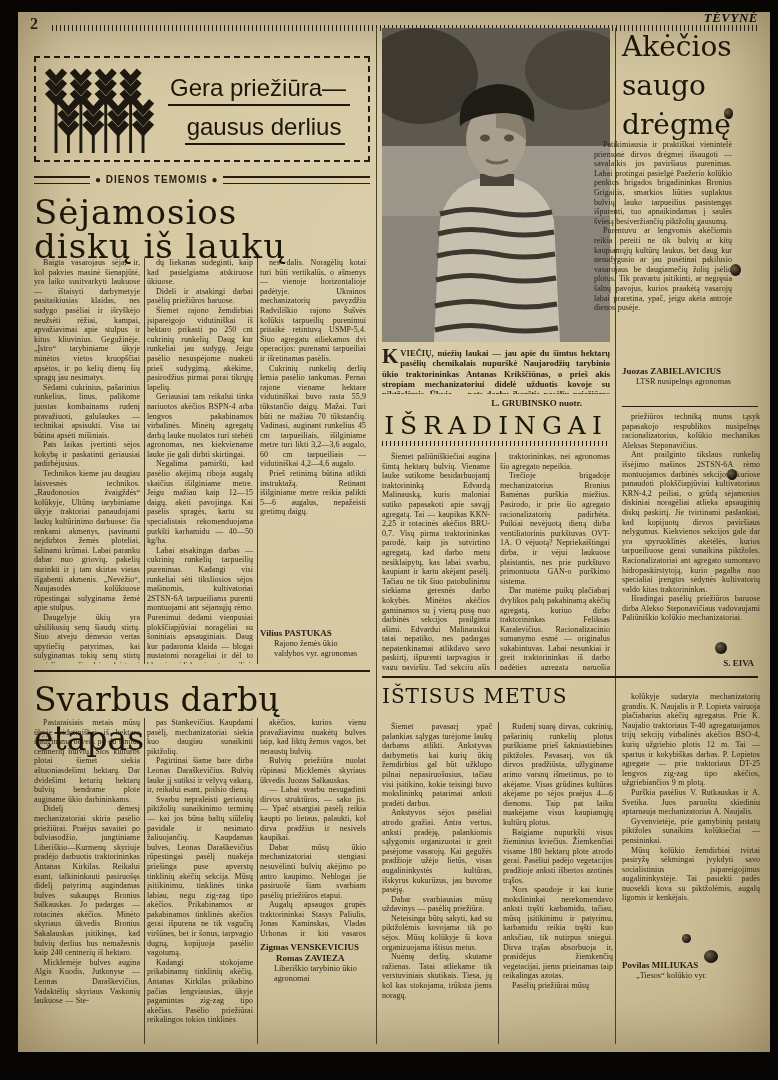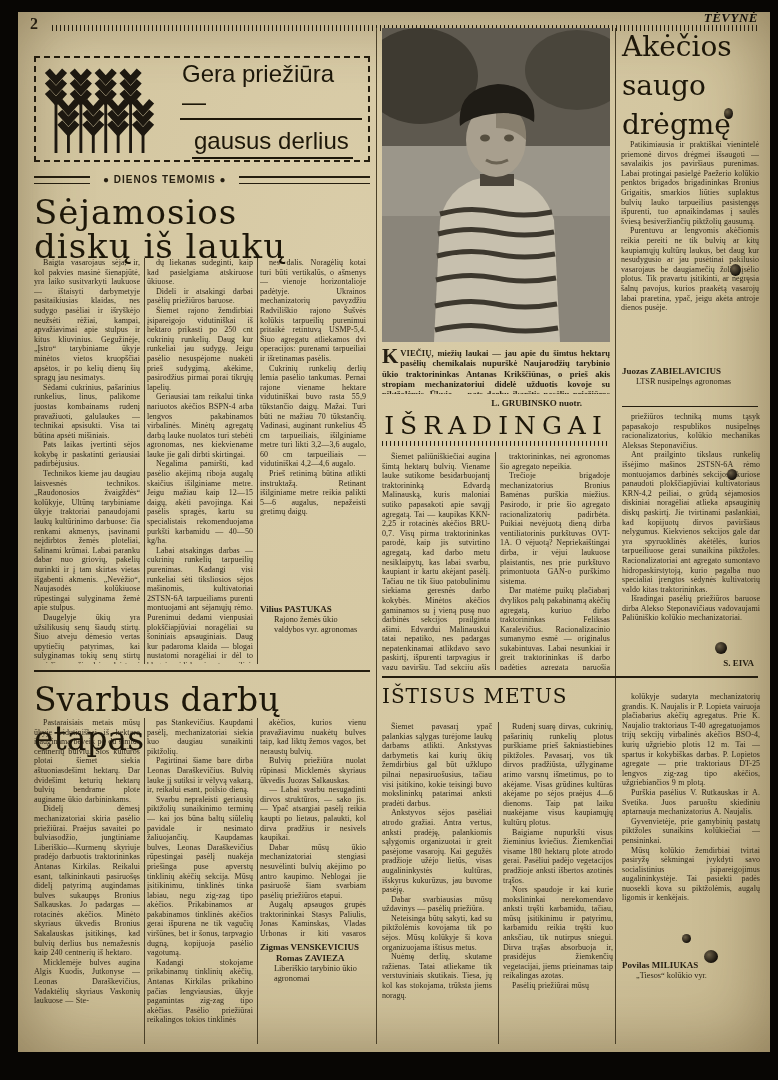--- a/index.html
+++ b/index.html
@@ -48,27 +48,27 @@
         </defs>
         <use href="#ear" x="14" y="6"></use>
           <use href="#ear" x="40" y="6"></use>
           <use href="#ear" x="66" y="6"></use>
           <use href="#ear" x="92" y="6"></use>
         <use href="#ear" x="27" y="38"></use>
           <use href="#ear" x="53" y="38"></use>
           <use href="#ear" x="79" y="38"></use>
           <use href="#ear" x="105" y="38"></use>
       </svg>
-      <div style="margin-left:22px;">
+      <div style="margin-left:10px;text-align:center;">
         <span class="promo-line">Gera priežiūra—</span><br>
         <span class="promo-line" style="margin-top:7px;margin-left:12px;">gausus derlius</span>
       </div>
     </div>
 
-    <div class="abs" style="left:16px;top:162px;width:336px;display:flex;align-items:center;gap:13px;">
+    <div class="abs" style="left:16px;top:162px;width:336px;display:flex;align-items:center;gap:5px;">
       <div class="krule" style="width:56px;"></div>
       <div style="font-family:'Liberation Sans',sans-serif;font-weight:bold;font-size:10px;letter-spacing:1px;white-space:nowrap;">● DIENOS TEMOMIS ●</div>
       <div class="krule" style="flex:1;"></div>
     </div>
 
     <div class="abs hl" style="left:16px;top:180px;font-size:34px;letter-spacing:1px;">Sėjamosios</div>
     <div class="abs hl" style="left:16px;top:214px;font-size:34px;letter-spacing:1px;">diskų iš laukų</div>
 
     <div class="abs paras body8" style="left:16px;top:246px;width:106px;height:406px;">
         <p class="para">Baigta vasarojaus sėja, ir, kol pakvies masinė šienapjūtė, yra laiko susitvarkyti laukuose — ištaisyti darbymetyje pasitaikiusias klaidas, nes sudygo pasėliai ir išryškėjo neužsėti rėžiai, kampai, apvažiavimai apie stulpus ir kitus kliuvinius. Gegužinėje, „Įstro“ tarybiniame ūkyje minėtos vietos kruopščiai apsėtos, ir po kelių dienų šių spragų jau nesimatys.</p>
@@ -85,21 +85,21 @@
         <p class="para">Geriausiai tam reikalui tinka nariuotos akėčios BSPN-4 arba lengvos pakabinamos virbalinės. Minėtų agregatų darbą lauke nuolatos turi stebėti agronomas, nes kiekviename lauke jie gali dirbti skirtingai.</p>
         <p class="para">Negalima pamiršti, kad pasėlio akėjimą riboja augalų skaičius išilginiame metre. Jeigu mažiau kaip 12—15 daigų, akėti pavojinga. Kai pasėlis spragės, kartu su specialistais rekomenduojama purkšti karbamidu — 40—50 kg/ha.</p>
         <p class="para">Labai atsakingas darbas — cukrinių runkelių tarpueilių purenimas. Kadangi visi runkeliai sėti tiksliosios sėjos mašinomis, kultivatoriai 2STSN-6A tarpueiliams purenti montuojami ant sėjamųjų rėmo. Purenimui dedami vienpusiai plokščiapjūviai noragėliai su šoniniais apsauginiais. Daug kur padaroma klaida — blogai nustatomi noragėliai ir dėl to blogai įdirbami tarpueiliai, pažeidžiami augalai. Nora-</p>
       </div>
     <div class="vrule" style="left:239px;top:246px;height:406px;"></div>
     <div class="abs paras body8" style="left:242px;top:246px;width:106px;height:350px;">
         <p class="para">nes dalis. Noragėlių kotai turi būti vertikalūs, o ašmenys — vienoje horizontalioje padėtyje. Ukrainos mechanizatorių pavyzdžiu Radviliškio rajono Šušvės kolūkis tarpueilių purenimui pritaikė retintuvą USMP-5,4. Šiuo agregatu atliekamos dvi operacijos: purenami tarpueiliai ir išretinamas pasėlis.</p>
         <p class="para">Cukrinių runkelių derlių lemia pasėlio tankumas. Pernai rajone viename hektare vidutiniškai buvo rasta 55,9 tūkstančio daigų. Mažai. Turi būti ne mažiau 70 tūkstančių. Vadinasi, auginant runkelius 45 cm tarpueiliais, išilginiame metre turi likti 3,2—3,6 augalo, 60 cm tarpueiliais — vidutiniškai 4,2—4,6 augalo.</p>
         <p class="para">Prieš retinimą būtina atlikti instruktažą. Retinant išilginiame metre reikia palikti 5—6 augalus, nepažeisti gretimų daigų.</p>
       </div>
-    <div class="abs" style="left:242px;top:592px;width:106px;">
+    <div class="abs" style="left:242px;top:616px;width:106px;">
       <div class="byl">Vilius PASTUKAS</div>
       <div class="byl-role">Rajono žemės ūkio valdybos vyr. agronomas</div>
     </div>
     <div class="hrule" style="left:16px;top:658px;width:336px;height:2px;"></div>
 
     <div class="abs hl" style="left:16px;top:668px;width:336px;font-size:33px;">Svarbus darbų etapas</div>
     <div class="abs paras body8" style="left:16px;top:706px;width:106px;height:326px;">
         <p class="para">Pastaraisiais metais mūsų ūkyje vidutiniškai iš hektaro išauginama beveik po du šimtus centnerių bulvių. Šios kultūros plotai šiemet siekia aštuoniasdešimt hektarų. Dar dvidešimt keturių hektarų bulvių bendrame plote auginame ūkio darbininkams.</p>
         <p class="para">Didelį dėmesį mechanizatoriai skiria pasėlio priežiūrai. Praėjus savaitei po bulviasodžio, jungtiniame Liberiškio—Kurmenų skyriuje pradėjo darbuotis traktorininkas Antanas Kirkilas. Reikalui esant, talkininkauti pasiruošęs didelį patyrimą augindamas bulves sukaupęs Bronius Salkauskas. Jo padargas — rotacinės akėčios. Minėto skyriaus ūkvedis Bronius Sakalauskas įsitikinęs, kad bulvių derlius bus nemažesnis kaip 240 centnerių iš hektaro.</p>
         <p class="para">Micklemėje bulves augina Algis Kuodis, Jutkonyse — Leonas Daraškevičius, Vadaktėlių skyriaus Vaskonių laukuose — Ste-</p>
@@ -186,21 +186,21 @@
         <p class="para">Baigiame nupurkšti visus žieminius kviečius. Žiemkenčiai visame 180 hektarų plote atrodo gerai. Pasėliui padėjo vegetacijos pradžioje anksti išbertos azotinės trąšos.</p>
         <p class="para">Nors spaudoje ir kai kurie mokslininkai nerekomendavo anksti tręšti karbamidu, tačiau, mūsų įsitikinimu ir patyrimu, karbamidu reikia tręšti kuo anksčiau, tik nutirpus sniegui. Dirva trąšas absorbuoja ir, prasidėjus žiemkenčių vegetacijai, jiems prieinamas taip reikalingas azotas.</p>
         <p class="para">Pasėlių priežiūrai mūsų</p>
       </div>
 
     <div class="abs" style="left:604px;top:18px;width:138px;">
       <div class="hl" style="font-size:28px;margin-bottom:6px;">Akėčios</div>
       <div class="hl" style="font-size:28px;margin-bottom:6px;">saugo</div>
       <div class="hl" style="font-size:28px;">drėgmę</div>
     </div>
-    <div class="abs paras body8" style="left:576px;top:128px;width:138px;height:224px;margin-left:27px;">
+    <div class="abs paras body8" style="left:576px;top:128px;width:138px;height:224px;">
         <p class="para">Patikimiausia ir praktiškai vienintelė priemonė dirvos drėgmei išsaugoti — savalaikis jos paviršiaus purenimas. Labai protingai pasielgė Paežerio kolūkio penktos brigados brigadininkas Bronius Grigaitis, smarkios liūties suplaktus bulvių lauko tarpueilius pasistengęs išpurenti, tuo apnaikindamas į saulės šviesą besiveržiančių piktžolių gausumą.</p>
         <p class="para">Purentuvu ar lengvomis akėčiomis reikia pereiti ne tik bulvių ar kitų kaupiamųjų kultūrų laukus, bet daug kur nesudygusio ar jau pusėtinai pakilusio vasarojaus be daugiamečių žolių įsėlio plotus. Tik pravartu įsitikinti, ar negręsia šalnų pavojus, kurios praakėtą vasarojų labai praretina, ypač, jeigu akėta antroje dienos pusėje.</p>
       </div>
     <div class="abs" style="left:604px;top:354px;width:138px;">
       <div class="byl">Juozas ZABIELAVICIUS</div>
       <div class="byl-role">LTSR nusipelnęs agronomas</div>
     </div>
     <div class="hrule" style="left:604px;top:394px;width:136px;height:1px;"></div>
 
     <div class="abs paras body8" style="left:604px;top:400px;width:138px;height:244px;">

